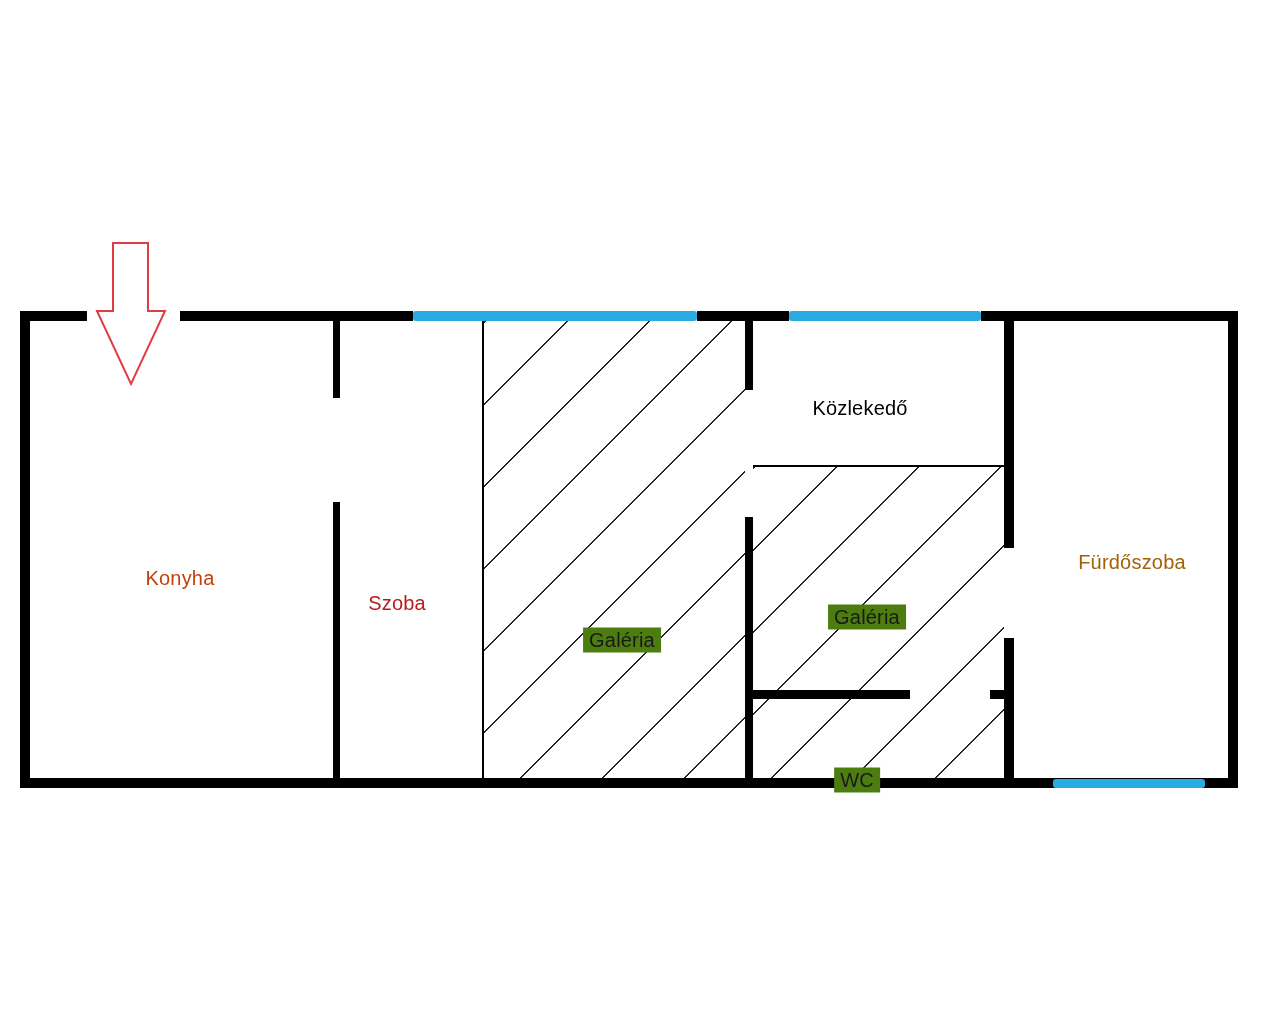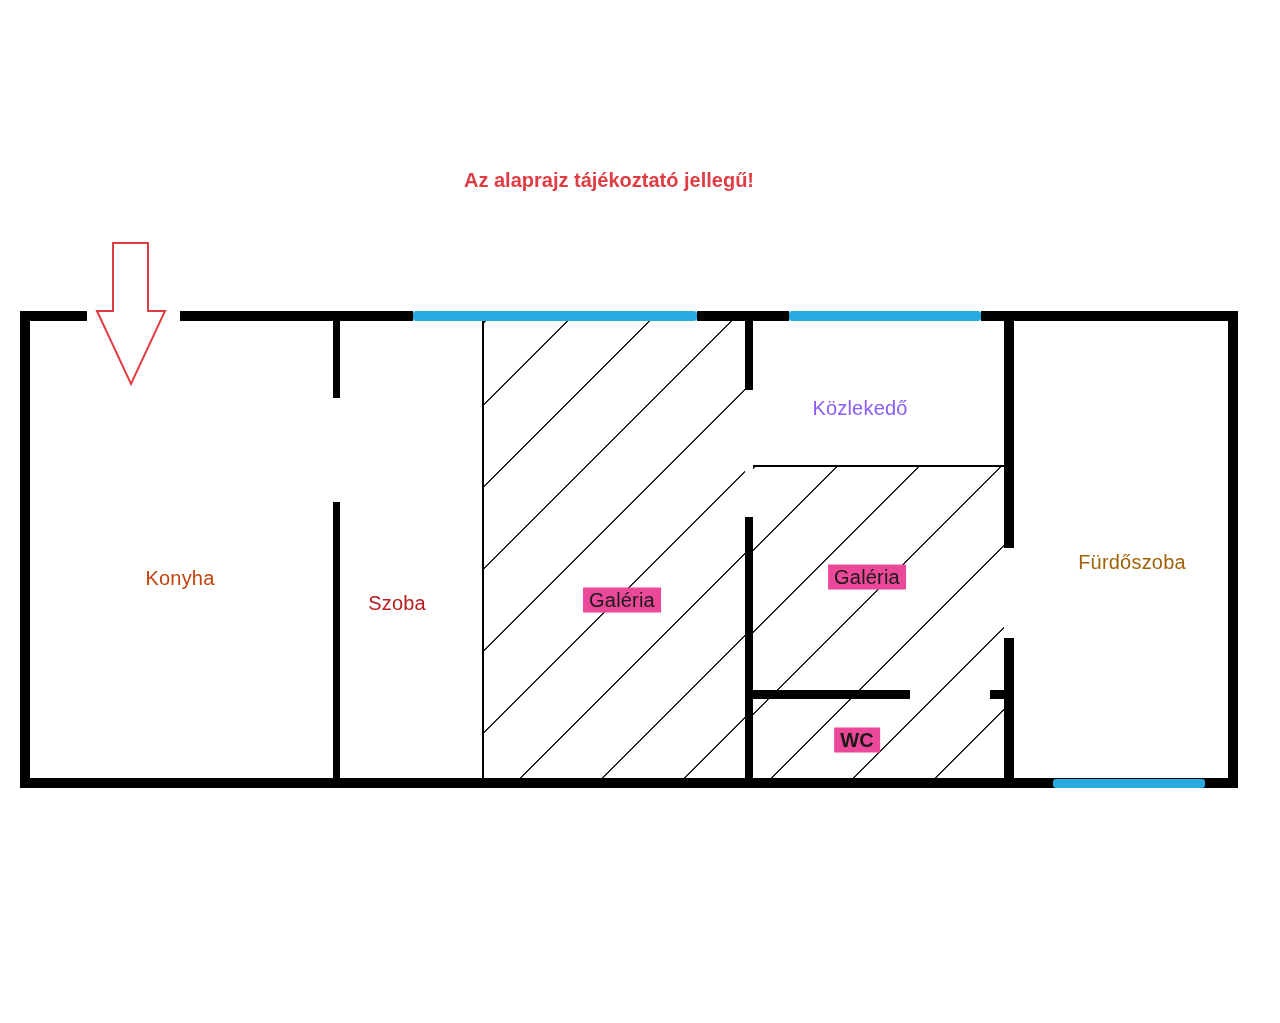--- a/index.html
+++ b/index.html
@@ -38,22 +38,23 @@
   }
   .room-label {
     position: absolute;
     transform: translate(-50%, -50%);
     font-size: 20px;
     color: #1a1a1a;
     white-space: nowrap;
     letter-spacing: 0.2px;
   }
   .room-label.on-hatch {
-    background: #ec4899;
+    background: #4d7c0f;
     padding: 1px 6px;
+    margin-top: 40px;
   }
   #disclaimer {
     position: absolute;
     left: 609px;
     top: 169px;
     transform: translateX(-50%);
     font-size: 20px;
     font-weight: bold;
     white-space: nowrap;
   }
@@ -61,21 +62,20 @@
     position: absolute;
     left: 93px;
     top: 240px;
   }
 </style>
 </head>
 <body>
 
 <div id="plan">
 
-  <div id="disclaimer" style="color: rgb(224, 60, 68);">Az alaprajz tájékoztató jellegű!</div>
 
   <svg id="entrance-arrow" width="76" height="148" viewBox="0 0 76 148">
     <polygon points="20,3 55,3 55,71 72,71 38,144 4,71 20,71" fill="none" stroke-width="2" stroke="#e03c44" style="stroke: rgb(224, 60, 68);"></polygon>
   </svg>
 
   <div class="wall" style="left: 20px; top: 311px; width: 67px; height: 10px; background-color: rgb(0, 0, 0);"></div>
   <div class="wall" style="left: 180px; top: 311px; width: 233px; height: 10px; background-color: rgb(0, 0, 0);"></div>
   <div class="window" style="left: 413px; top: 311px; width: 284px; height: 10px; background-color: rgb(41, 171, 226);"></div>
   <div class="wall" style="left: 697px; top: 311px; width: 92px; height: 10px; background-color: rgb(0, 0, 0);"></div>
   <div class="window" style="left: 789px; top: 311px; width: 192px; height: 10px; background-color: rgb(41, 171, 226);"></div>
@@ -101,18 +101,18 @@
 
   <div class="wall" style="left: 745px; top: 690px; width: 165px; height: 9px; background-color: rgb(0, 0, 0);"></div>
   <div class="wall" style="left: 990px; top: 690px; width: 14px; height: 9px; background-color: rgb(0, 0, 0);"></div>
 
   <div class="wall" style="left: 1004px; top: 311px; width: 10px; height: 237px; background-color: rgb(0, 0, 0);"></div>
   <div class="wall" style="left: 1004px; top: 638px; width: 10px; height: 150px; background-color: rgb(0, 0, 0);"></div>
 
   <div class="room-label" style="left: 180px; top: 578px; color: #c2410c;">Konyha</div>
   <div class="room-label" style="left: 397px; top: 603px; color: #b91c1c;">Szoba</div>
   <div class="room-label on-hatch" style="left: 622px; top: 600px; color: rgb(26, 26, 26);">Galéria</div>
-  <div class="room-label" style="left: 860px; top: 408px; color: #8b5cf6;">Közlekedő</div>
+  <div class="room-label" style="left: 860px; top: 408px; color: #000000;">Közlekedő</div>
   <div class="room-label on-hatch" style="left: 867px; top: 577px; color: rgb(26, 26, 26);">Galéria</div>
-  <div class="room-label on-hatch" style="left: 857px; top: 740px; color: rgb(26, 26, 26); font-weight: bold;">WC</div>
+  <div class="room-label on-hatch" style="left: 857px; top: 740px; color: rgb(26, 26, 26);">WC</div>
   <div class="room-label" style="left: 1132px; top: 562px; color: #a16207;">Fürdőszoba</div>
 
 </div>
 
 </body></html>

